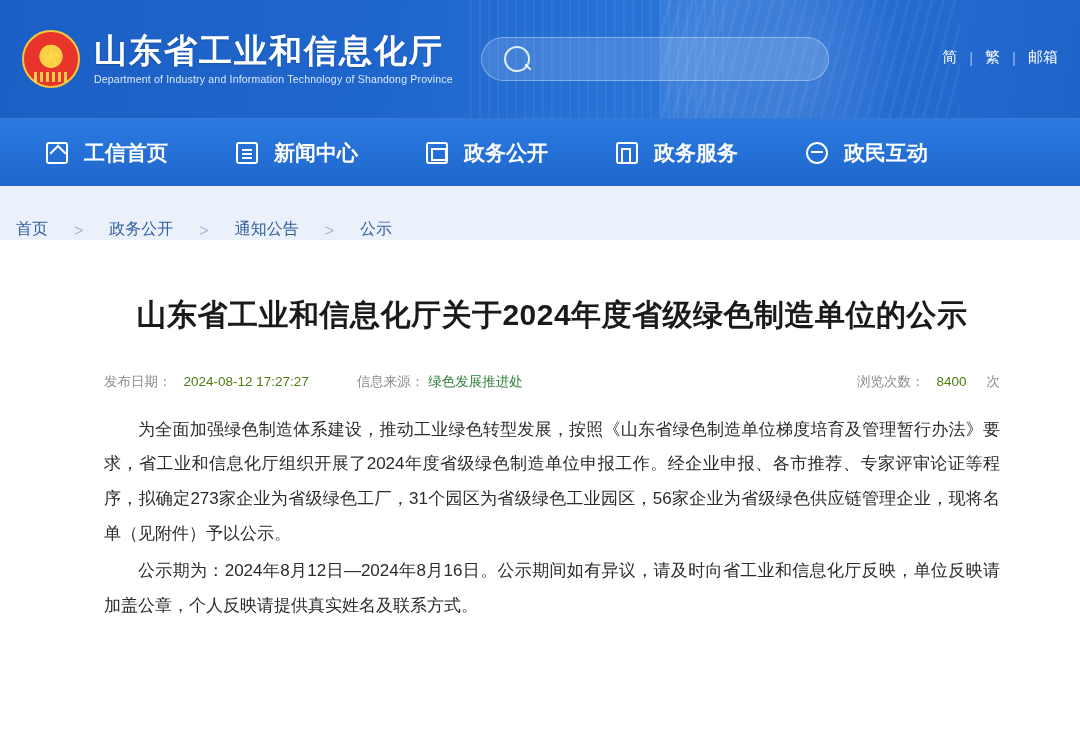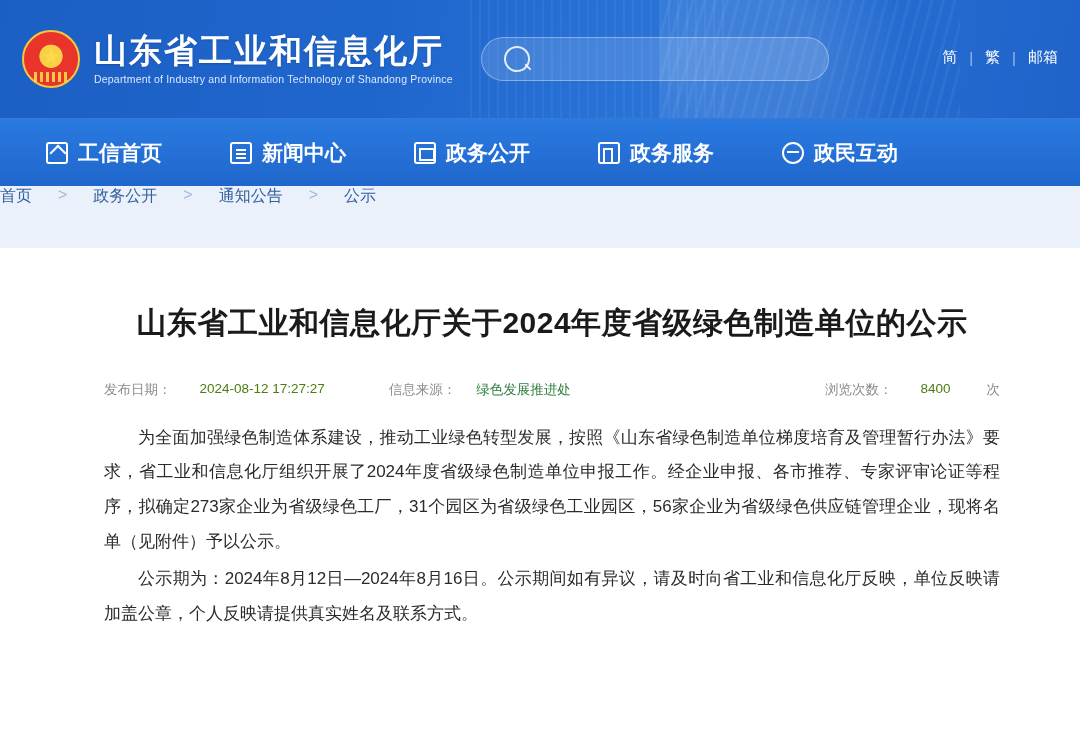--- a/index.html
+++ b/index.html
@@ -127,21 +127,21 @@
     height: 68px;
     background: linear-gradient(180deg, #2a7ae0 0%, #1f66cc 100%);
     display: flex;
     align-items: center;
     padding: 0 12px;
     border-top: 1px solid rgba(255,255,255,.12);
   }
   .nav-item {
     display: flex;
     align-items: center;
-    gap: 10px;
+    gap: 16px;
     color: #ffffff;
     font-size: 21px;
     font-weight: bold;
     padding: 0 34px;
     cursor: pointer;
     white-space: nowrap;
   }
   .nav-ico {
     width: 22px; height: 22px;
     border: 2px solid #ffffff;
@@ -176,25 +176,25 @@
   }
   .nav-ico.inter { border-radius: 50%; }
   .nav-ico.inter::after {
     content: "";
     position: absolute; left: 3px; top: 7px; right: 3px;
     height: 2px; background: #fff;
   }
 
   
   .crumb-wrap {
-    height: 62px;
+    height: 54px;
     background: #eaf1fb;
     display: flex;
-    align-items: flex-start;
-    padding: 0 0 0 0;
+    align-items: flex-end;
+    padding: 0 0 0 16px;
     font-size: 16px;
     color: #2f63b5;
   }
   .crumb-item { padding: 0 0 0 0; color: #33609f; cursor: pointer; white-space: nowrap; }
   .crumb-sep { color: #9fb7d8; padding: 0 26px; }
   .crumb-first { padding-left: 0; }
 
   
   .article {
     background: #ffffff;
@@ -204,23 +204,24 @@
     font-size: 30px;
     font-weight: bold;
     color: #1a1a1a;
     text-align: center;
     line-height: 1.55;
     letter-spacing: .5px;
   }
   .meta {
     margin-top: 34px;
     display: flex;
+    align-items: center;
     font-size: 13.5px;
     color: #8c8c8c;
-    gap: 20px;
+    gap: 4px;
   }
   .meta .label { color: #8c8c8c; }
   .meta .value { color: #4d7c0f; margin-left: 8px; }
   .meta .src { color: #2f7f3d; }
   .meta .spacer { flex: 1; }
   .meta .unit { margin-left: 16px; }
 
   .body-text {
     margin-top: 22px;
     font-size: 17px;

